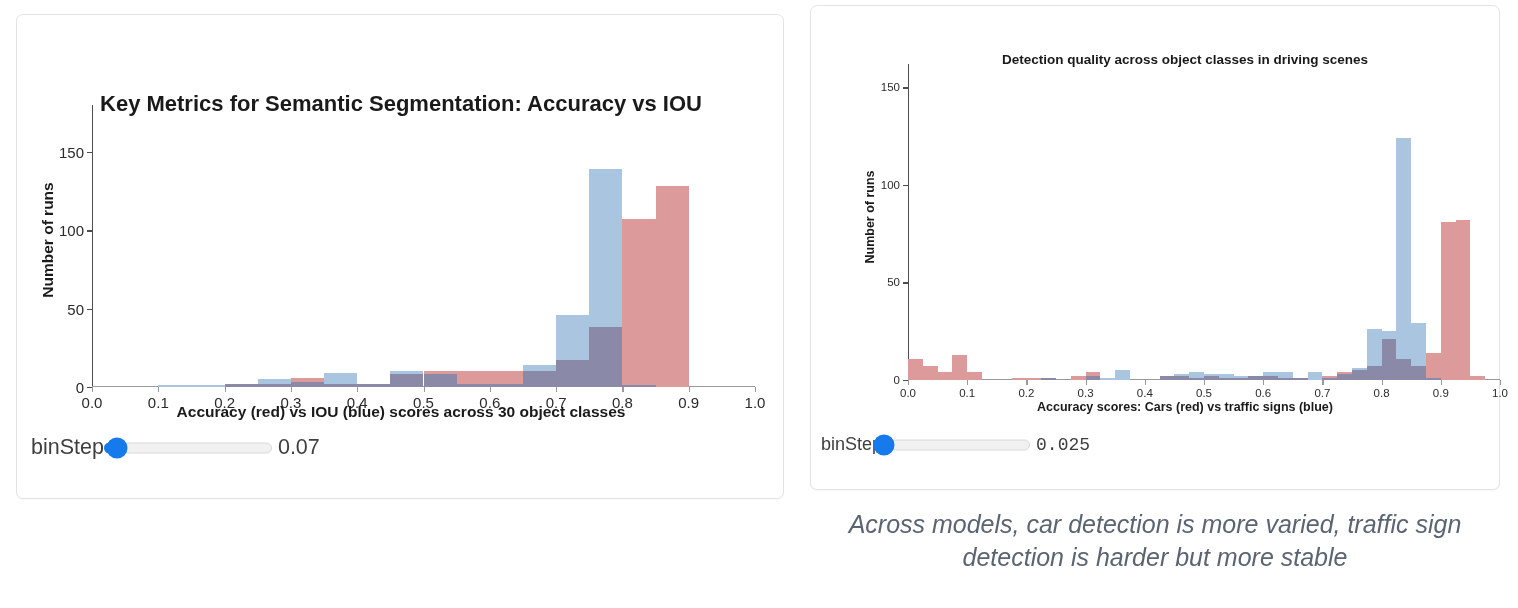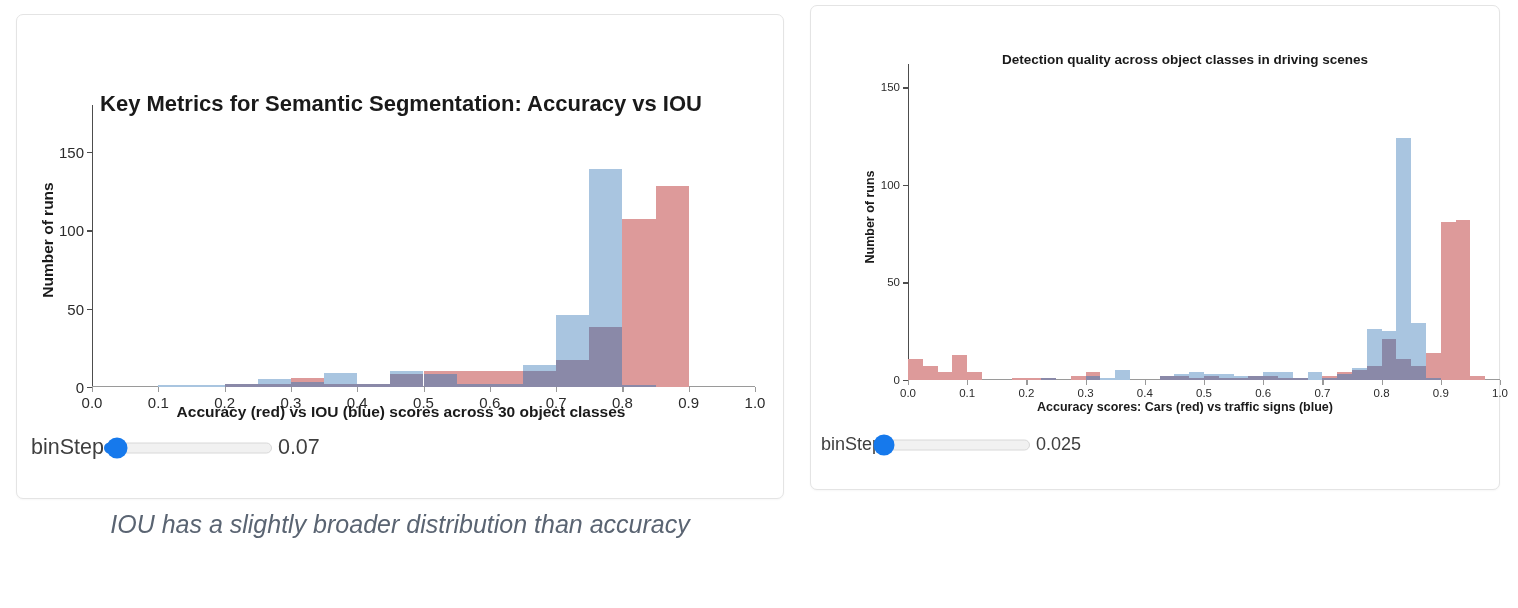--- a/index.html
+++ b/index.html
@@ -245,21 +245,20 @@
       <div class="slider-row" id="slider-left" style="left: 14px; top: 420px;">
           <span class="slider-label" style="font-size: 21.5px;">binStep</span>
           <div class="slider-widget" style="width: 168px;">
             <div class="slider-track" style="width: 168px;"></div>
             <div class="slider-fill" style="width: 12.6px;"></div>
             <div class="slider-thumb" style="left: 12.6px;"></div>
           </div>
           <span class="slider-value" style="font-size: 21.5px;">0.07</span>
         </div>
     </div>
-    <div class="caption caption-left">IOU has a slightly broader distribution than accuracy</div>
   </div>
 
   <div class="panel panel-right">
     <div class="card card-right">
       <div class="plot" id="plot-right">
           <div class="plot-title" style="left: 0px; top: 46px; width: 690px; font-size: 13.5px;">Detection quality across object classes in driving scenes</div>
           <div class="axes" style="left: 68px; top: 58px; width: 592px; height: 316px;">
             <div class="spine-y"></div>
             <div class="spine-x"></div>
             <div class="ytick" style="top: 316px;"></div>
@@ -370,18 +369,19 @@
           <div class="ylabel" style="font-size: 12.5px; width: 316px; left: -128px; top: 203.5px;">Number of runs</div>
           <div class="xlabel" style="font-size: 12.5px; left: 0px; width: 690px; top: 394px;">Accuracy scores: Cars (red) vs traffic signs (blue)</div>
         </div>
       <div class="slider-row" id="slider-right" style="left: 10px; top: 428px;">
           <span class="slider-label" style="font-size: 18px;">binStep</span>
           <div class="slider-widget" style="width: 148px;">
             <div class="slider-track" style="width: 148px;"></div>
             <div class="slider-fill" style="width: 0px;"></div>
             <div class="slider-thumb" style="left: 1.776px;"></div>
           </div>
-          <span class="slider-value" style="font-size: 18px;">0.025</span>
+          <span class="slider-value" style="font-size: 18px; font-family: Liberation Mono, monospace;">0.025</span>
         </div>
     </div>
+    <div class="caption caption-right">Across models, car detection is more varied, traffic sign detection is harder but more stable</div>
   </div>
 
 </div>
 
 </body></html>

